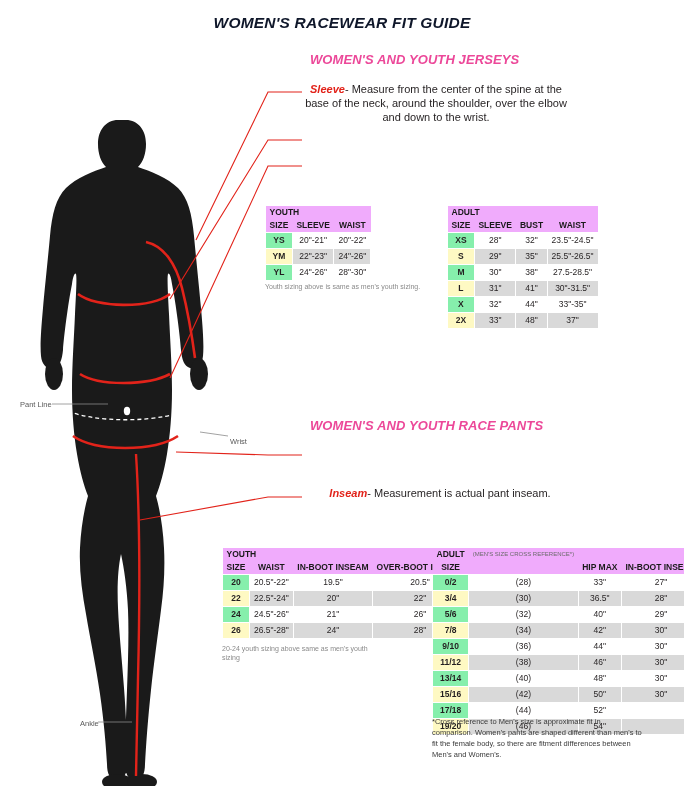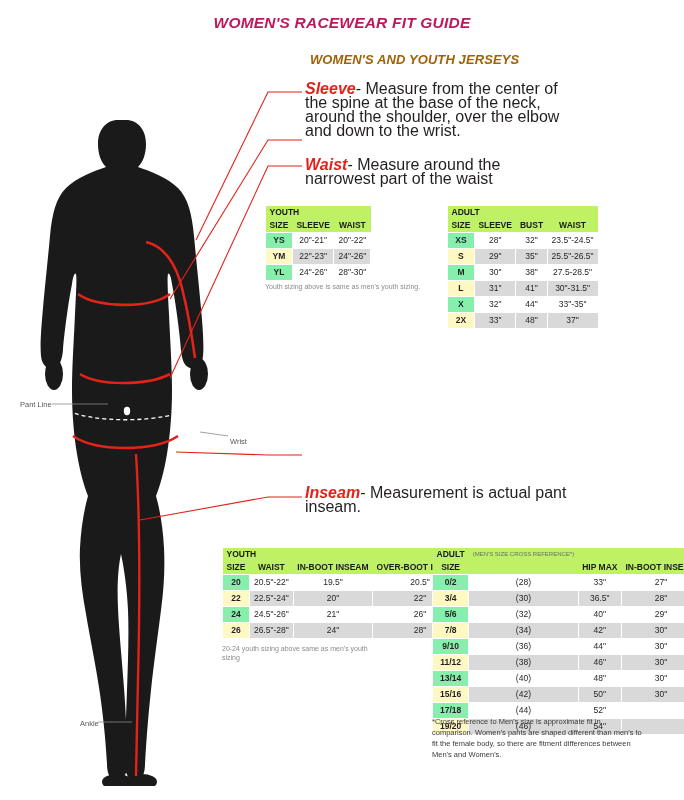--- a/index.html
+++ b/index.html
@@ -20,39 +20,40 @@
 
   
   .main-title {
     position: absolute;
     top: 14px; left: 0; width: 684px;
     text-align: center;
     font-size: 15.5px;
     font-weight: bold;
     font-style: italic;
     letter-spacing: 0.2px;
-    color: #be185d;
+    color: #0f172a;
   }
   .section-title {
     position: absolute;
     font-size: 13px;
     font-weight: bold;
     font-style: italic;
-    color: #a16207;
+    color: #ec4899;
     letter-spacing: 0.1px;
   }
   #jersey-title { top: 52px; left: 310px; }
   #pants-title  { top: 418px; left: 310px; }
 
   
   .callout {
     position: absolute;
-    font-size: 16px;
+    font-size: 11px;
     line-height: 14px;
     color: #231f20;
+    text-align: center;
   }
   .callout b.red {
     color: #e2231a;
     font-weight: bold;
     font-style: italic;
   }
   #c-sleeve { top: 82px;  left: 305px; width: 262px; }
   #c-bust   { top: 134px; left: 305px; width: 280px; }
   #c-waist  { top: 158px; left: 305px; width: 255px; }
   #c-hip    { top: 444px; left: 305px; width: 270px; }
@@ -91,21 +92,21 @@
   }
   .tbl th, .tbl td {
     border: 1px solid #ffffff;
     padding: 2px 4px;
     text-align: center;
     white-space: nowrap;
     line-height: 11px;
   }
   .tbl thead th {
     border: none;
-    background: #bef264;
+    background: #f0abfc;
     color: #1a1a1a;
     font-weight: bold;
     font-size: 8.5px;
     text-align: left;
     padding: 1px 4px;
   }
   .tbl thead th.ctr { text-align: center; }
   .tbl tbody td {
     background: #ffffff;
     color: #231f20;
@@ -259,23 +260,20 @@
 
   <div class="small-label" id="lbl-pantline">Pant Line</div>
   <div class="small-label" id="lbl-wrist">Wrist</div>
   <div class="small-label" id="lbl-ankle">Ankle</div>
 
   <div class="section-title" id="jersey-title">WOMEN'S AND YOUTH JERSEYS</div>
 
   <div class="callout" id="c-sleeve">
     <b class="red">Sleeve</b><span>- Measure from the center of the spine at the base of the neck, around the shoulder, over the elbow and down to the wrist.</span>
   </div>
-  <div class="callout" id="c-waist">
-    <b class="red">Waist</b><span>- Measure around the narrowest part of the waist</span>
-  </div>
 
   <table class="tbl" id="tbl-youth-jersey">
     <thead>
       <tr>
           <th colspan="3">YOUTH</th>
         </tr>
       <tr>
         <th class="ctr">SIZE</th>
         <th class="ctr">SLEEVE</th>
         <th class="ctr">WAIST</th>
@@ -346,20 +344,21 @@
       </tr>
       <tr class="alt">
         <td class="first">2X</td>
         <td>33"</td>
         <td>48"</td>
         <td>37"</td>
       </tr>
     </tbody>
   </table>
 
+  <div class="section-title" id="pants-title">WOMEN'S AND YOUTH RACE PANTS</div>
 
   <div class="callout" id="c-inseam">
     <b class="red">Inseam</b><span>- Measurement is actual pant inseam.</span>
   </div>
 
   <table class="tbl" id="tbl-youth-pants">
     <thead>
       <tr>
           <th colspan="4">YOUTH</th>
         </tr>

